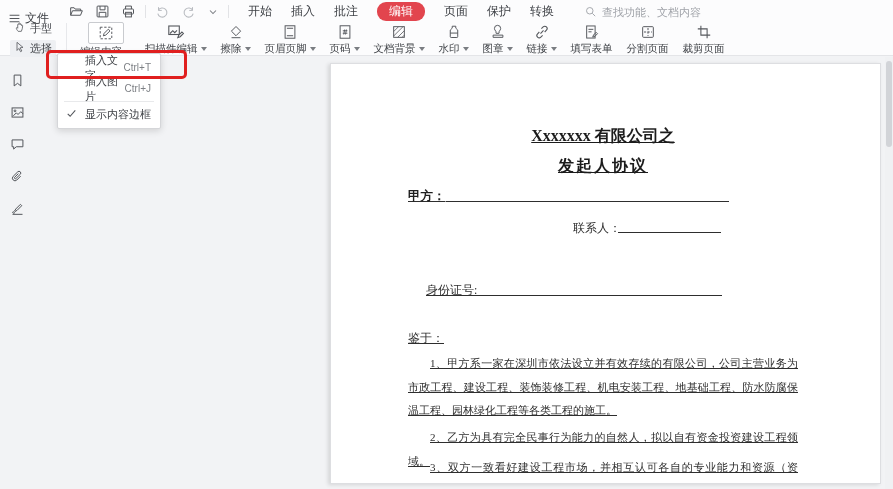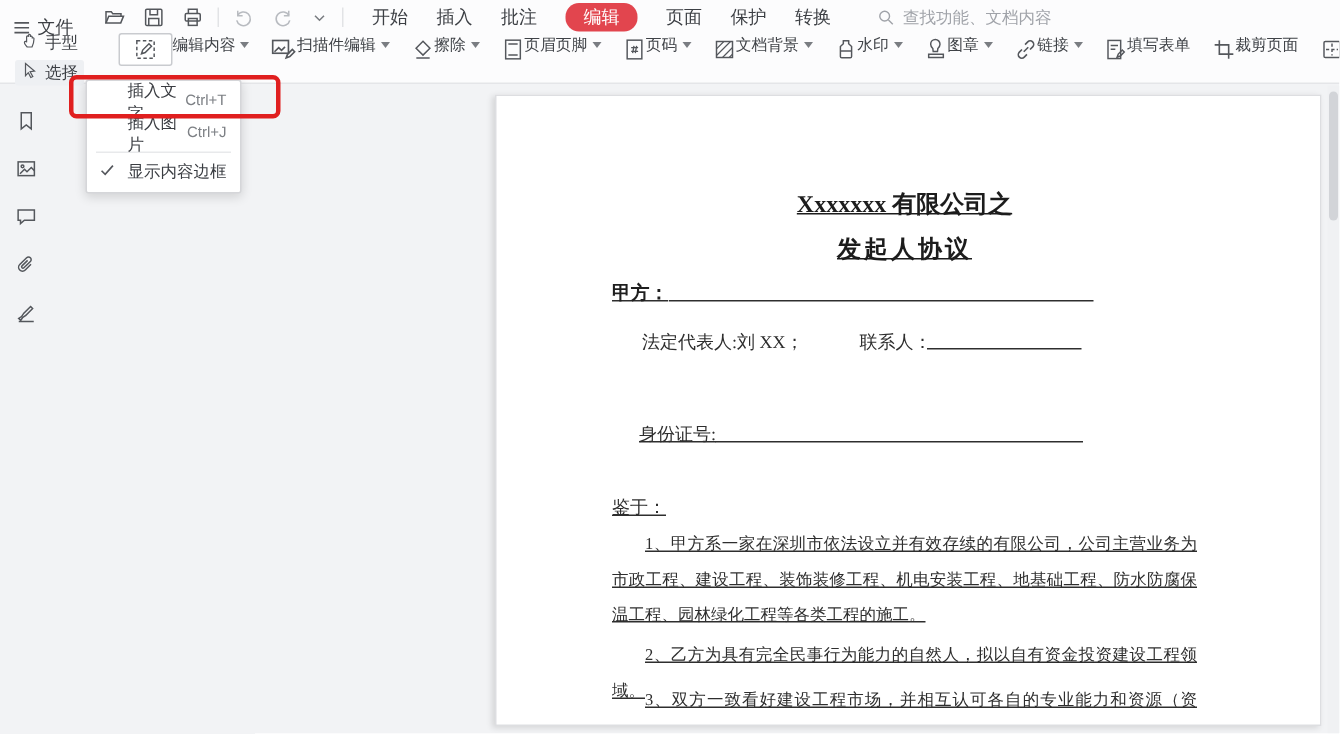--- a/index.html
+++ b/index.html
@@ -23,21 +23,21 @@
   .searchbox { display:flex; align-items:center; gap:5px; margin-left:30px; color:#a0a3a9; }
   .searchbox input { border:none; outline:none; background:transparent; font-size:11px; width:140px; color:#6b6e73; }
   .searchbox input::placeholder { color:#a0a3a9; }
 
   .toolcol { display:flex; flex-direction:column; justify-content:center; gap:3px; padding:2px 4px; }
   .toolrow { display:flex; align-items:flex-start; gap:4px; font-size:11px; padding:1px 4px; border-radius:2px; cursor:pointer; white-space:nowrap; }
   .toolrow.sel { background:#eef0f3; }
   .vsep2 { width:1px; background:#e7e8eb; margin:3px 6px; }
 
   .ribbon { display:flex; align-items:stretch; }
-  .rbtn { display:flex; flex-direction:row; align-items:flex-start; justify-content:flex-start; padding:2px 7px 0 7px; cursor:pointer; }
+  .rbtn { display:flex; flex-direction:column; align-items:center; justify-content:flex-start; padding:2px 7px 0 7px; cursor:pointer; }
   .rbtn .ric { height:22px; display:flex; align-items:center; justify-content:center; }
   .rbtn .rlabel { display:flex; align-items:center; font-size:10.5px; color:#3f4247; margin-top:1px; white-space:nowrap; }
   .icon-frame { border:1px solid #c9cbcf; border-radius:2px; padding:2px 9px; background:#ffffff; }
   .caret { width:0; height:0; border:3px solid transparent; border-top:4px solid #7a7d82; margin-left:3px; margin-top:3px; }
 
   
   .workspace { position:absolute; top:57px; left:0; right:0; bottom:0; background:#f2f3f5; }
   .rail { position:absolute; top:12px; left:4px; width:26px; display:flex; flex-direction:column; align-items:center; gap:10px; }
   .rail .ritem { width:22px; height:22px; display:flex; align-items:center; justify-content:center; cursor:pointer; color:#63666c; }
 
@@ -305,38 +305,38 @@
                 <path d="M9.8 14.8l.9-2.4 3-3 1.5 1.5-3 3-2.4.9z"></path>
               </svg>
           </div>
           <div class="rlabel">
               <span>填写表单</span>
             </div>
         </div>
 
         <div class="rbtn">
           <div class="ric">
+            <svg width="16" height="16" viewBox="0 0 18 18" fill="none" stroke="currentColor" stroke-width="1.1">
+                <rect x="3" y="3" width="12" height="12" rx="1"></rect>
+                <path d="M9 4.5v9M4.5 9h9" stroke-dasharray="2.4 1.6"></path>
+              </svg>
+          </div>
+          <div class="rlabel">
+              <span>分割页面</span>
+            </div>
+        </div>
+
+        <div class="rbtn">
+          <div class="ric">
             <svg width="16" height="16" viewBox="0 0 18 18" fill="none" stroke="currentColor" stroke-width="1.2">
                 <path d="M5.5 2v10.5H16M2 5.5h10.5V16"></path>
               </svg>
           </div>
           <div class="rlabel">
               <span>裁剪页面</span>
-            </div>
-        </div>
-
-        <div class="rbtn">
-          <div class="ric">
-            <svg width="16" height="16" viewBox="0 0 18 18" fill="none" stroke="currentColor" stroke-width="1.1">
-                <rect x="3" y="3" width="12" height="12" rx="1"></rect>
-                <path d="M9 4.5v9M4.5 9h9" stroke-dasharray="2.4 1.6"></path>
-              </svg>
-          </div>
-          <div class="rlabel">
-              <span>分割页面</span>
             </div>
         </div>
 
       </div>
     </div>
   </div>
 
   <div class="workspace">
 
     <div class="rail">
@@ -374,21 +374,20 @@
       <div class="doc">
 
         <div class="drow doc-title" style="top:62px;">Xxxxxxx 有限公司之</div>
         <div class="drow doc-title doc-title2" style="top:92px;">发起人协议</div>
 
         <div class="drow" style="top:122px;">
           <span class="lbl-strong">甲方：</span><span class="uline" style="width:283px;"></span>
         </div>
 
         <div class="drow" style="top:156px; height:16px;">
-          <span class="lbl" style="position:absolute; left:20px;">法定代表人:刘 XX；</span>
           <span class="lbl" style="position:absolute; left:165px;">联系人：</span>
           <span class="uline" style="position:absolute; left:210px; width:103px;"></span>
         </div>
 
 
         <div class="drow" style="top:216px;">
           <span class="lbl" style="margin-left:18px;">身份证号:</span><span class="uline" style="width:245px;"></span>
         </div>
 
         <div class="drow lbl" style="top:266px;">鉴于：</div>

